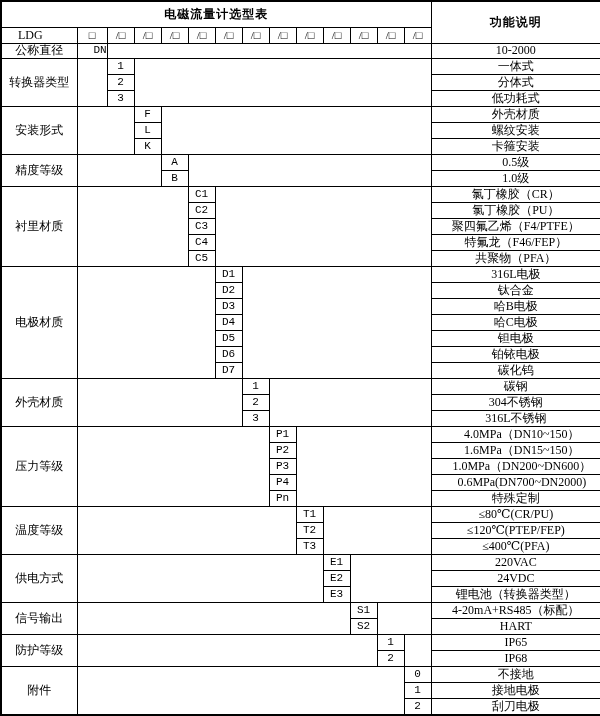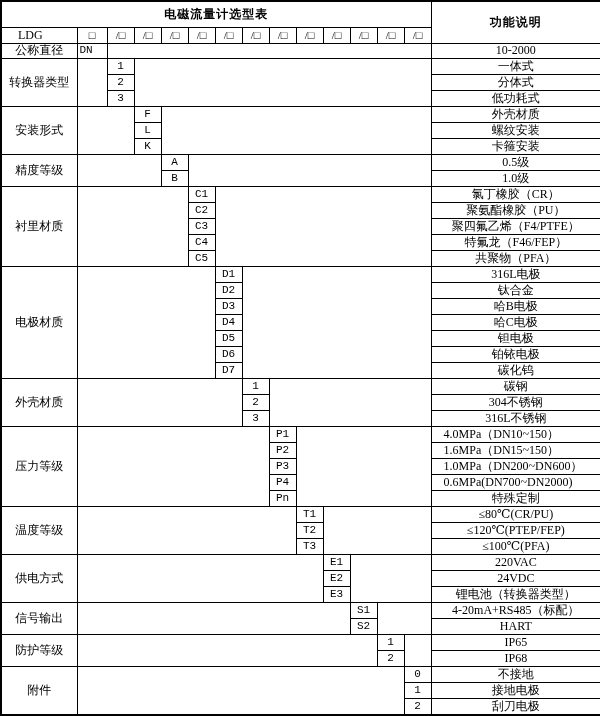--- a/index.html
+++ b/index.html
@@ -26,23 +26,23 @@
     white-space:nowrap;
   }
   tr.r-title{height:26px;}
   tr.r-code{height:16px;}
   td.title{font-weight:bold;letter-spacing:1px;}
   td.fhead{font-weight:bold;letter-spacing:1px;}
   td.ldg{text-align:left;padding-left:16px;}
   td.box{font-size:11px;letter-spacing:0;}
   td.lab{letter-spacing:0;}
   td.code{font-family:"Liberation Mono","DejaVu Sans Mono",monospace;font-size:11px;}
-  td.dncode{text-align:left;padding-left:2px;}
+  td.dncode{text-align:left;padding-left:16px;}
   td.desc{}
-  td.desc.left{text-align:left;padding-left:12px;margin-left:12px;}
+  td.desc.left{text-align:center;padding-left:12px;margin-left:12px;}
   td.blank{background:#fff;}
 </style>
 </head>
 <body>
 
 <table class="sel">
   <colgroup>
     <col style="width:76px">
       <col style="width:30px">
     <col style="width:27px">
@@ -136,21 +136,21 @@
 
   <tr>
     <td class="lab" rowspan="5">衬里材质</td>
     <td class="blank" rowspan="5" colspan="4"></td>
     <td class="code">C1</td>
     <td class="blank" rowspan="5" colspan="8"></td>
     <td class="desc">氯丁橡胶（CR）</td>
   </tr>
   <tr>
     <td class="code">C2</td>
-    <td class="desc">聚氨酯橡胶（PU）</td>
+    <td class="desc">氯丁橡胶（PU）</td>
   </tr>
   <tr>
     <td class="code">C3</td>
     <td class="desc">聚四氟乙烯（F4/PTFE）</td>
   </tr>
   <tr>
     <td class="code">C4</td>
     <td class="desc">特氟龙（F46/FEP）</td>
   </tr>
   <tr>
@@ -236,21 +236,21 @@
     <td class="code">T1</td>
     <td class="blank" rowspan="3" colspan="4"></td>
     <td class="desc">≤80℃(CR/PU)</td>
   </tr>
   <tr>
     <td class="code">T2</td>
     <td class="desc">≤120℃(PTEP/FEP)</td>
   </tr>
   <tr>
     <td class="code">T3</td>
-    <td class="desc">≤100℃(PFA)</td>
+    <td class="desc">≤400℃(PFA)</td>
   </tr>
 
   <tr>
     <td class="lab" rowspan="3">供电方式</td>
     <td class="blank" rowspan="3" colspan="9"></td>
     <td class="code">E1</td>
     <td class="blank" rowspan="3" colspan="3"></td>
     <td class="desc">220VAC</td>
   </tr>
   <tr>

